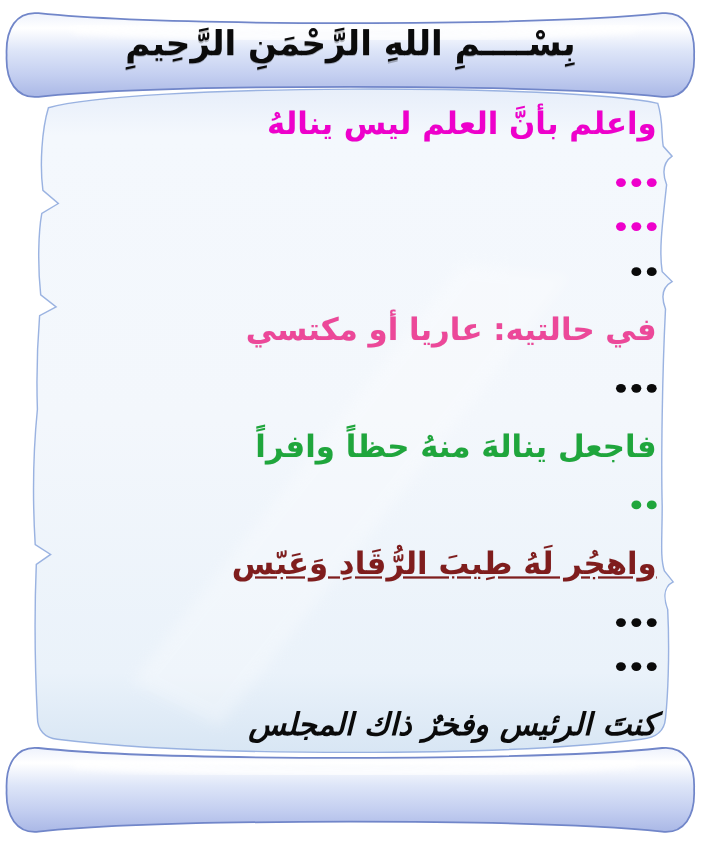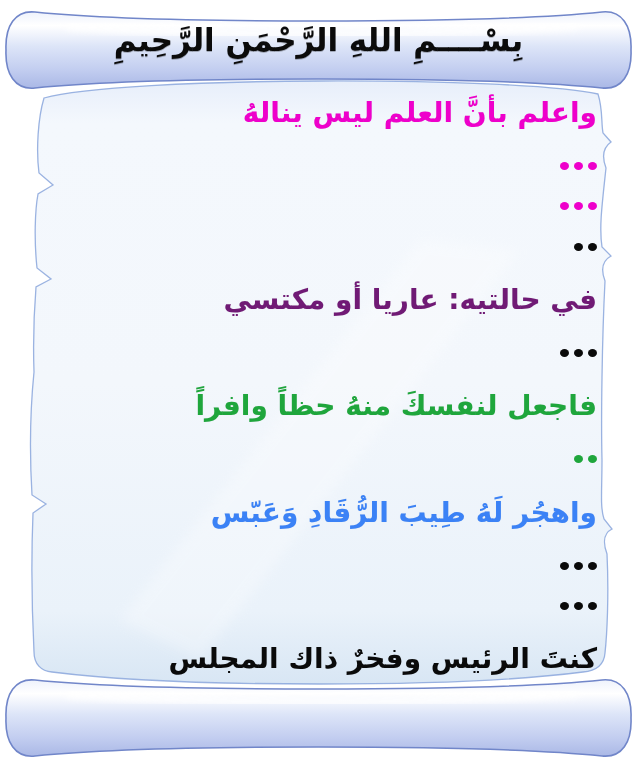--- a/index.html
+++ b/index.html
@@ -120,51 +120,51 @@
       <span class="dot"></span>
       <span class="dot"></span>
     </div>
 
 
     <div class="sep" style="color: rgb(10, 10, 10);">
       <span class="dot"></span>
       <span class="dot"></span>
     </div>
 
-    <div class="verse" style="color: #701a75;">في حالتيه: عاريا أو مكتسي</div>
+    <div class="verse" style="color: #ec4899;">في حالتيه: عاريا أو مكتسي</div>
 
     <div class="sep" style="color: rgb(10, 10, 10);">
       <span class="dot"></span>
       <span class="dot"></span>
       <span class="dot"></span>
     </div>
 
-    <div class="verse" style="color: rgb(31, 166, 60);">فاجعل لنفسكَ منهُ حظاً وافراً</div>
+    <div class="verse" style="color: rgb(31, 166, 60);">فاجعل ينالهَ منهُ حظاً وافراً</div>
 
     <div class="sep" style="color: rgb(31, 166, 60);">
       <span class="dot"></span>
       <span class="dot"></span>
     </div>
 
-    <div class="verse" style="color: #3b82f6;">واهجُر لَهُ طِيبَ الرُّقَادِ وَعَبّس</div>
+    <div class="verse" style="color: #7f1d1d; text-decoration: underline;">واهجُر لَهُ طِيبَ الرُّقَادِ وَعَبّس</div>
 
     <div class="sep" style="color: rgb(10, 10, 10);">
       <span class="dot"></span>
       <span class="dot"></span>
       <span class="dot"></span>
     </div>
 
 
     <div class="sep" style="color: rgb(10, 10, 10);">
       <span class="dot"></span>
       <span class="dot"></span>
       <span class="dot"></span>
     </div>
 
-    <div class="verse" style="color: rgb(10, 10, 10);">كنتَ الرئيس وفخرٌ ذاك المجلس</div>
+    <div class="verse" style="color: rgb(10, 10, 10); font-style: italic;">كنتَ الرئيس وفخرٌ ذاك المجلس</div>
 
   </div>
 
   <svg class="handle-svg handle-bottom" viewBox="0 0 637 100">
     <defs>
       <linearGradient id="hg2" x1="0" y1="0" x2="0" y2="1">
         <stop offset="0" stop-color="#eef2fc"></stop>
         <stop offset="0.18" stop-color="#ffffff"></stop>
         <stop offset="0.45" stop-color="#dde5f8"></stop>
         <stop offset="0.75" stop-color="#c3cef0"></stop>

